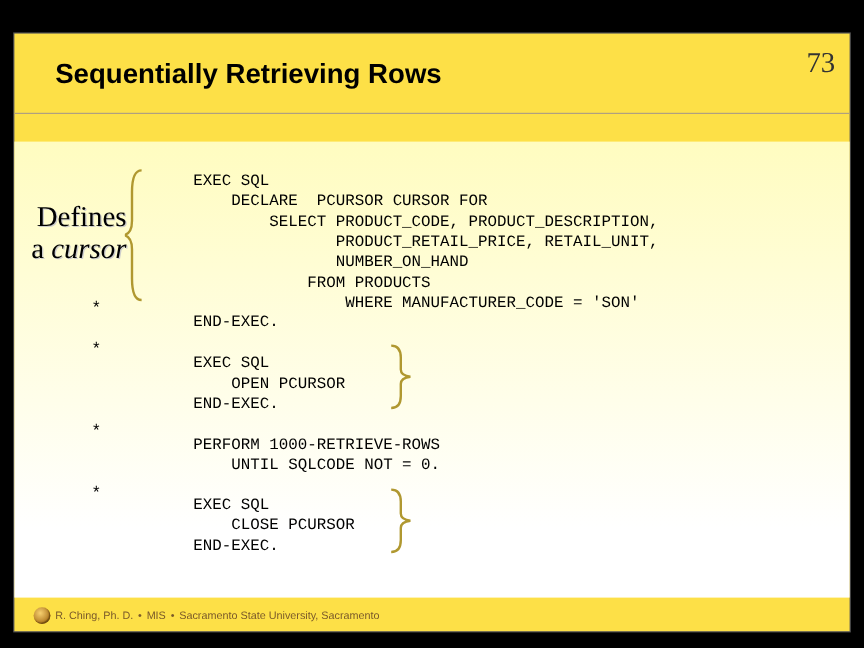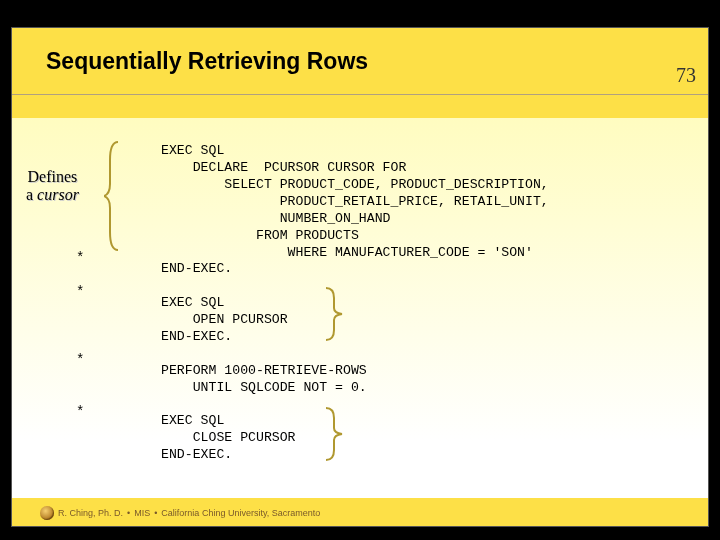--- a/index.html
+++ b/index.html
@@ -34,23 +34,23 @@
     left: 34px;
     top: 20px;
     font-family: Arial, Helvetica, sans-serif;
     font-weight: bold;
     font-size: 23px;
     color: #000;
   }
   .pagenum {
     position: absolute;
     right: 12px;
-    top: 36px;
+    top: 12px;
     font-family: 'Times New Roman', serif;
-    font-size: 20px;
+    font-size: 24px;
     color: #333;
   }
   .hr {
     position: absolute;
     left: 0;
     top: 66px;
     width: 100%;
     height: 1px;
     background: #b0a080;
   }
@@ -63,24 +63,24 @@
     line-height: 1.28;
     white-space: pre;
     color: #000;
     margin-left: 39px;
   }
   .defines {
     position: absolute;
     left: 14px;
     top: 140px;
     font-family: 'Times New Roman', serif;
-    font-size: 16px;
+    font-size: 24px;
     line-height: 1.12;
     color: #000;
-    text-align: center;
+    text-align: right;
     text-shadow: 1px 1px 0 #ccc;
   }
   .defines .cursorword { font-style: italic; margin-top: 16px; }
   .star {
     position: absolute;
     font-family: 'Courier New', monospace;
     font-size: 14px;
     color: #000;
   }
   .s1 { left: 64px; top: 222px; }
@@ -108,21 +108,20 @@
   .footer {
     position: absolute;
     left: 16px;
     bottom: 6px;
     font-family: Arial, sans-serif;
     font-size: 9px;
     color: #7a5a2a;
     display: flex;
     align-items: center;
     gap: 4px;
-    margin-left: 12px;
   }
   .footer .logo {
     width: 14px;
     height: 14px;
     border-radius: 50%;
     background: radial-gradient(circle at 40% 35%, #f7d070, #b07820 70%);
     box-shadow: inset -1px -1px 1px #704c10;
   }
 </style>
 </head>
@@ -176,15 +175,15 @@
   <svg class="brace" style="left:310px; top:378px;" width="22" height="56" viewBox="0 0 22 56">
     <path d="M4 2 Q12 2 12 12 L12 22 Q12 27 20 28 Q12 29 12 34 L12 44 Q12 54 4 54"></path>
   </svg>
 
   <div class="footer">
     <div class="logo"></div>
     <span>R. Ching, Ph. D.</span>
     <span>•</span>
     <span>MIS</span>
     <span>•</span>
-    <span>California Ching University, Sacramento</span>
+    <span>Sacramento State University, Sacramento</span>
   </div>
 </div>
 
 </body></html>

